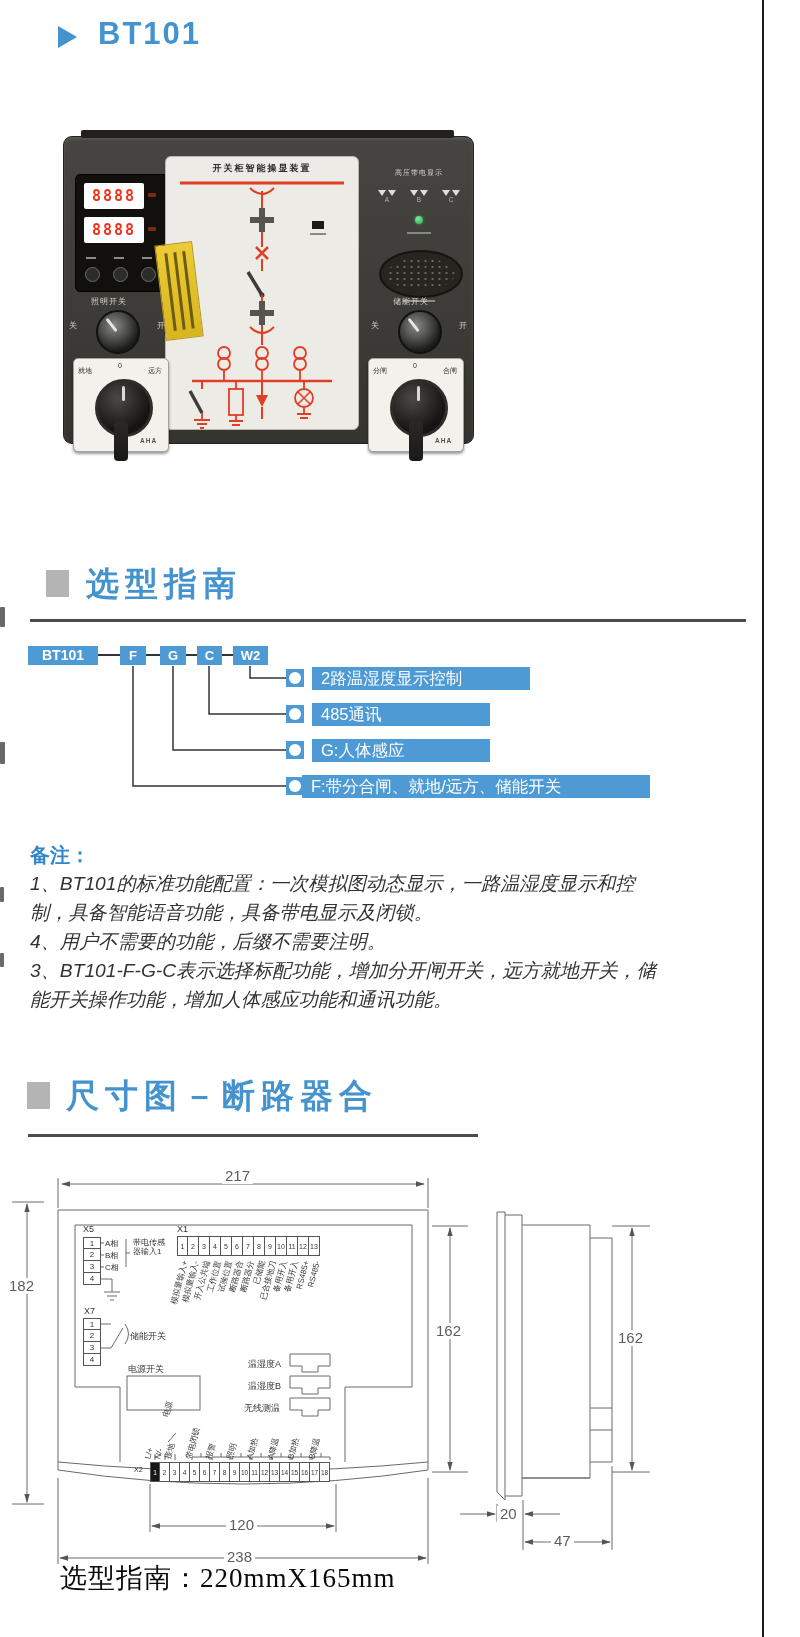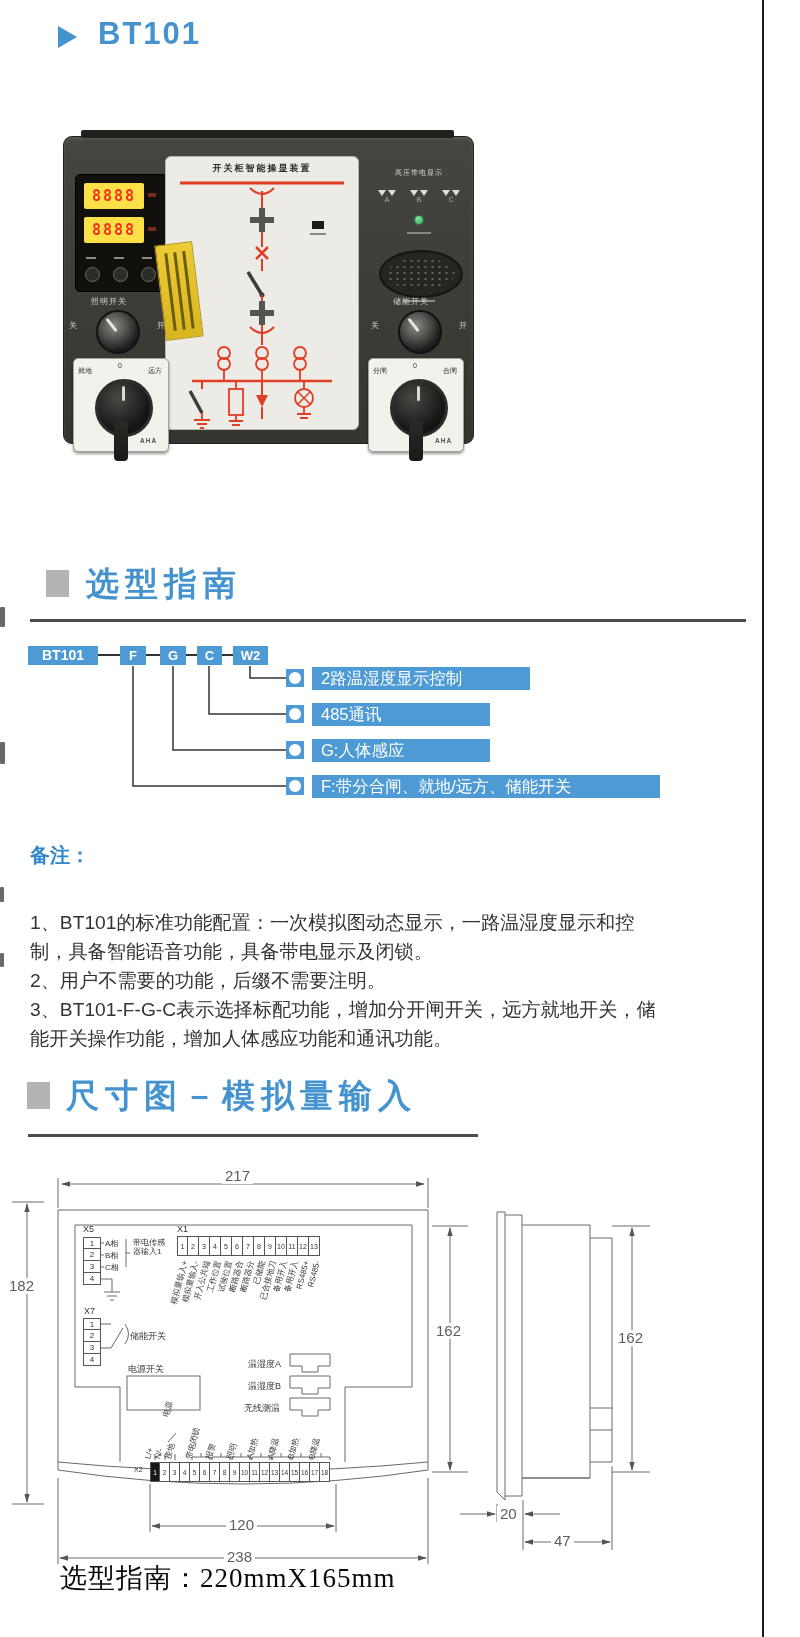--- a/index.html
+++ b/index.html
@@ -21,21 +21,21 @@
   .fbar{background:#4d9ad5;color:#fff;font-size:16.5px;line-height:23px;height:23px;padding:0 9px;white-space:nowrap;}
   .noteh{font-size:20px;font-weight:bold;color:#2f87c9;}
   .notes{width:640px;font-size:19.2px;line-height:29px;color:#333;}
   .notes p{margin:0;}
   
   #device{left:55px;top:130px;width:425px;height:345px;}
   .dev-body{left:8px;top:6px;width:409px;height:306px;background:linear-gradient(#474541,#35342f);
             border:1px solid #22211e;border-radius:9px;box-shadow:inset 0 2px 3px rgba(255,255,255,.12);}
   .dev-topbar{left:26px;top:0;width:373px;height:8px;background:#21201d;border-radius:2px;}
   .disp-module{left:20px;top:44px;width:92px;height:116px;background:#12100d;border-radius:5px;border:1px solid #000;}
-  .disp{left:8px;width:60px;height:26px;background:#fde047;border-radius:2px;color:#f0331a;
+  .disp{left:8px;width:60px;height:26px;background:#ffffff;border-radius:2px;color:#f0331a;
         font-family:"DejaVu Sans Mono",monospace;font-weight:bold;font-size:15px;line-height:26px;text-align:center;letter-spacing:2px;}
   .u-dot{width:8px;height:4px;background:#7e2a1c;border-radius:1px;}
   .dbtn{width:13px;height:13px;border-radius:50%;background:#2c2c29;border:1px solid #6b6a66;}
   .dtick{width:10px;height:2px;background:#8d8b85;}
   .mimic{left:110px;top:26px;width:192px;height:272px;background:#edebe5;border:1px solid #b9b6ad;border-radius:6px;}
   .m-title{left:0;top:5px;width:100%;text-align:center;font-size:9px;font-weight:bold;color:#2b2b2b;letter-spacing:2px;}
   .sticker{left:-6px;top:86px;width:36px;height:94px;background:linear-gradient(#eccb36,#d9b51e);
            border:1px solid #b3951a;transform:rotate(-7deg);}
   .sticker .sline{position:absolute;width:3px;background:#6b5c10;top:8px;bottom:8px;}
   .qrmark{width:12px;height:8px;background:#1b1a17;}
@@ -248,31 +248,31 @@
       <i></i>
     </div>
   <div class="ab fbar" style="left:312px;top:703px;min-width:160px;">485通讯</div>
   <div class="ab bullet" style="left:286px;top:741px;">
       <i></i>
     </div>
   <div class="ab fbar" style="left:312px;top:739px;min-width:160px;">G:人体感应</div>
   <div class="ab bullet" style="left:286px;top:777px;">
       <i></i>
     </div>
-  <div class="ab fbar" style="left:312px;top:775px;min-width:330px;">F:带分合闸、就地/远方、储能开关</div>
+  <div class="ab fbar" style="left:302px;top:775px;min-width:330px;">F:带分合闸、就地/远方、储能开关</div>
 
   <div class="ab noteh" style="left:30px;top:842px;">备注：</div>
-  <div class="ab notes" style="left:30px;top:908px;">
+  <div class="ab notes" style="left:30px;top:869px;font-style:italic;">
     <p>1、BT101的标准功能配置：一次模拟图动态显示，一路温湿度显示和控制，具备智能语音功能，具备带电显示及闭锁。</p>
-    <p>2、用户不需要的功能，后缀不需要注明。</p>
+    <p>4、用户不需要的功能，后缀不需要注明。</p>
     <p>3、BT101-F-G-C表示选择标配功能，增加分开闸开关，远方就地开关，储能开关操作功能，增加人体感应功能和通讯功能。</p>
   </div>
 
   <div class="ab sq" style="left:27px;top:1082px;"></div>
-  <div class="ab shead" style="left:66px;top:1074px;">尺寸图－模拟量输入</div>
+  <div class="ab shead" style="left:66px;top:1074px;">尺寸图－断路器合</div>
   <div class="ab rule" style="left:28px;top:1134px;width:450px;"></div>
 
   <div class="ab" id="drawing">
     <svg class="ab" style="left:0;top:0;" width="800" height="512" viewBox="0 0 800 512">
       <defs>
         <marker id="ar" viewBox="0 0 10 6" refX="9" refY="3" markerWidth="9" markerHeight="5.4" orient="auto-start-reverse">
           <path d="M0,0 L10,3 L0,6 Z" fill="#555"></path>
         </marker>
       </defs>
       <g stroke="#6a6a6a" stroke-width="1" fill="none">

